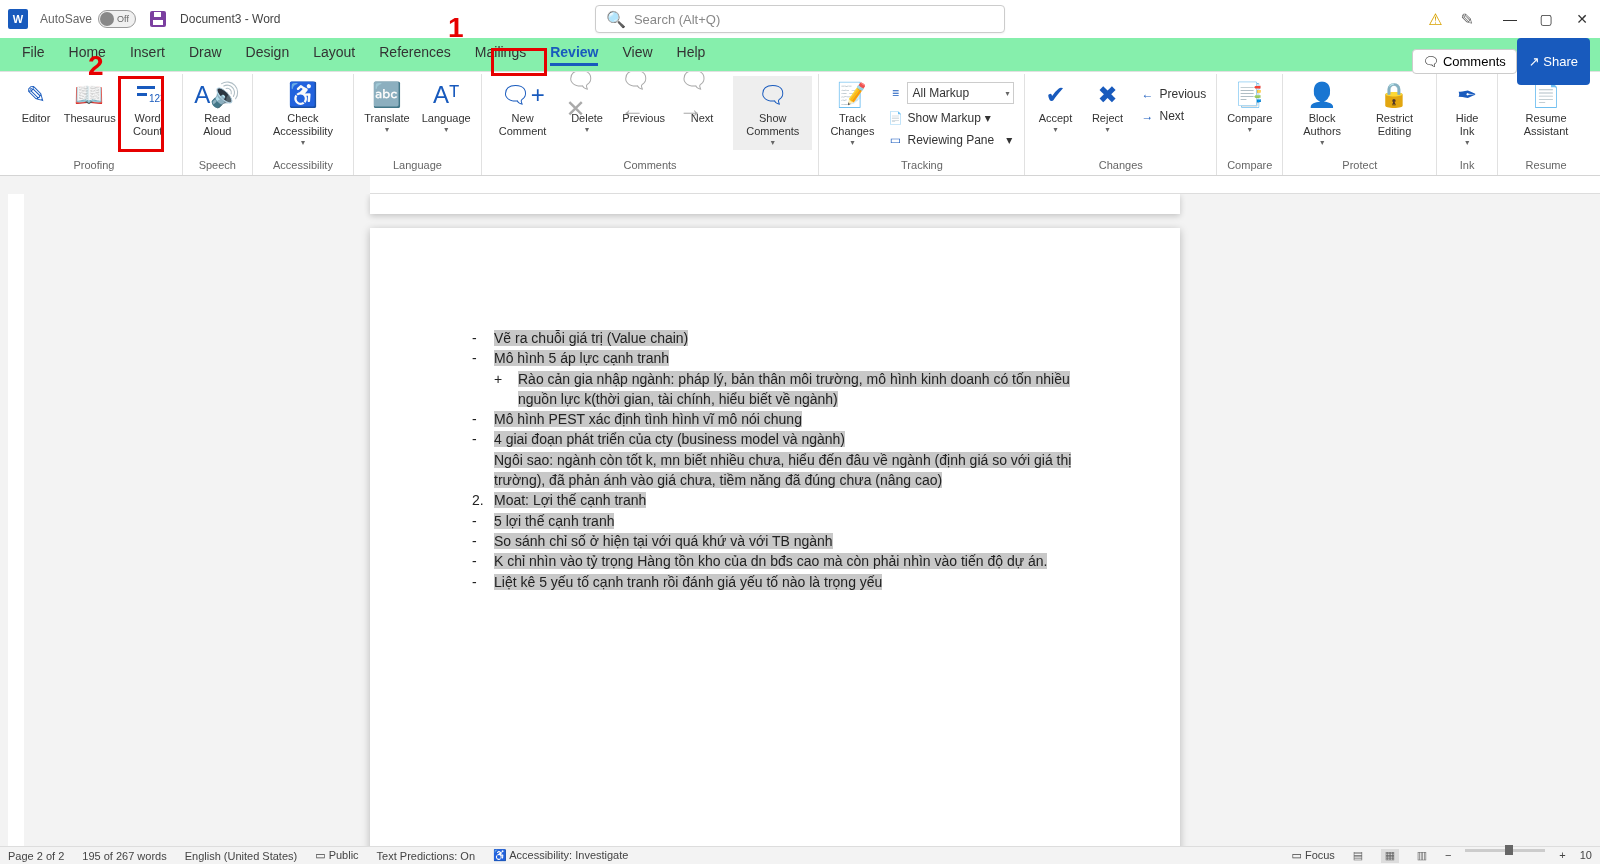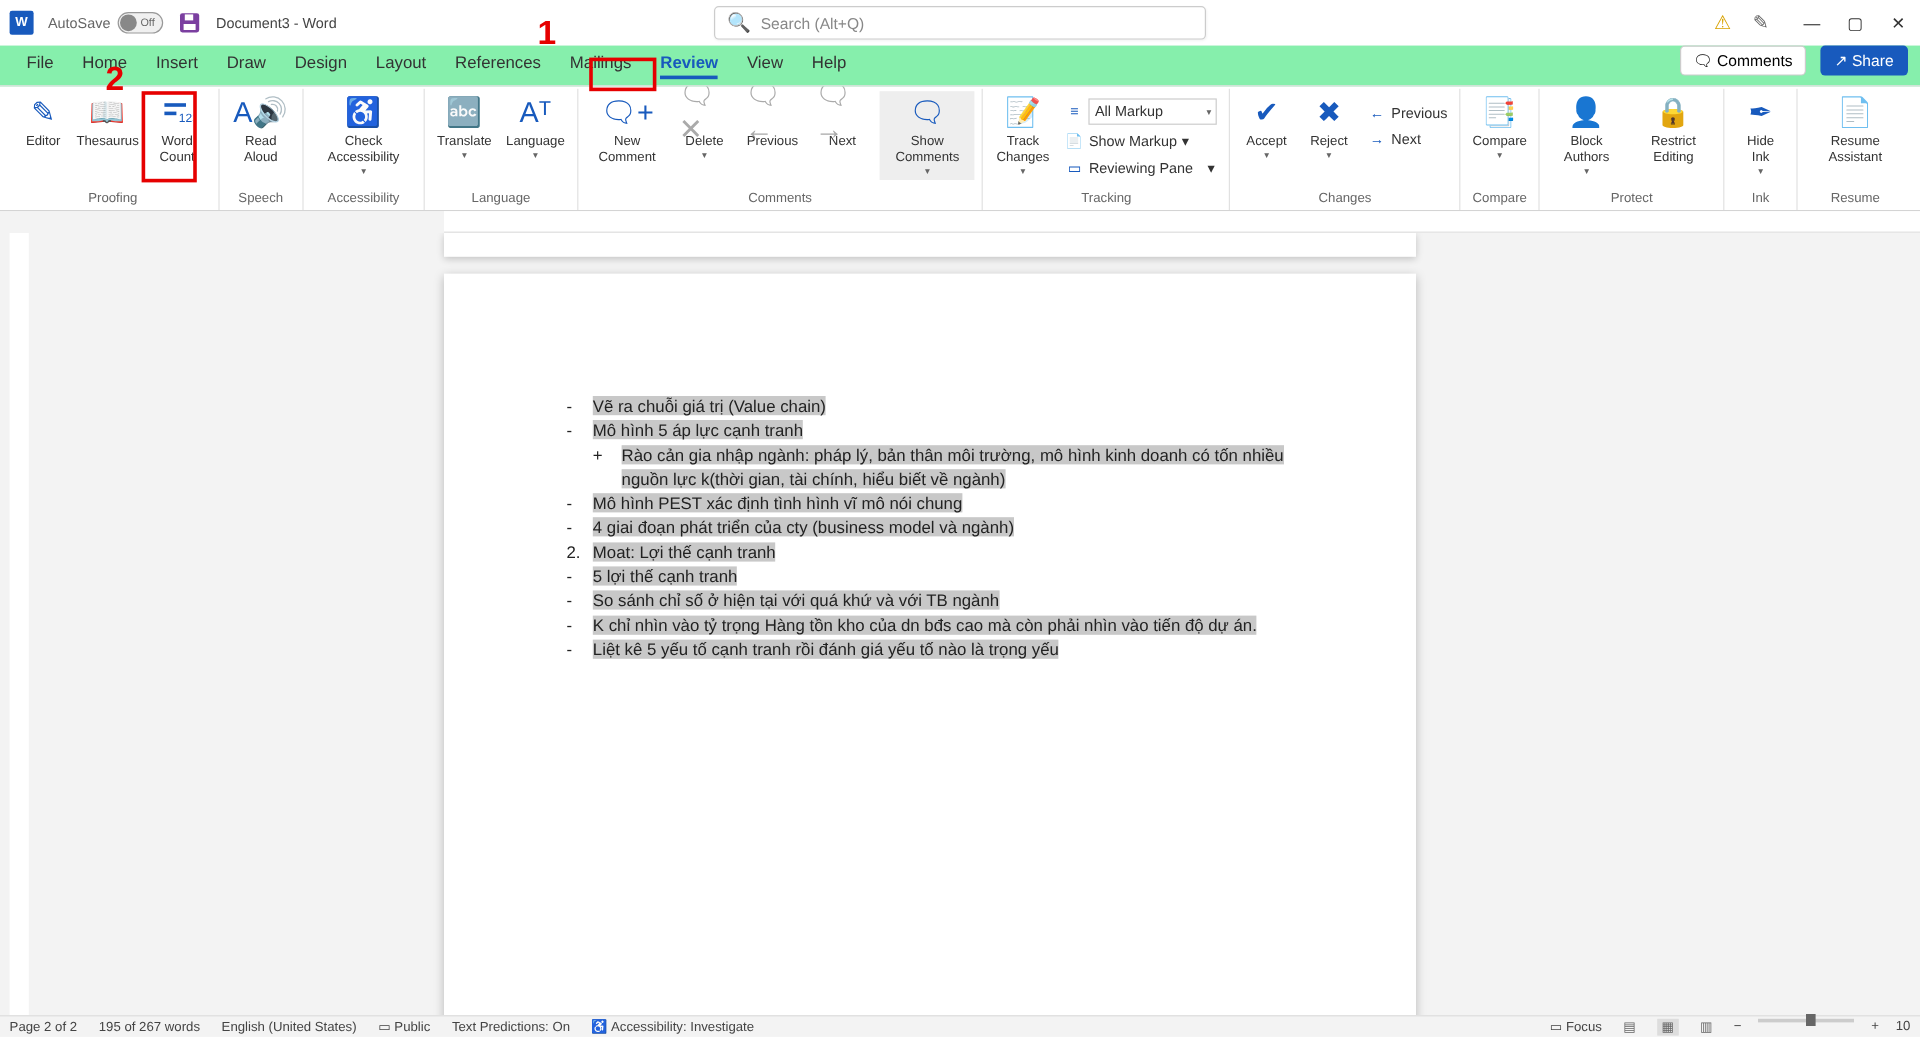--- a/index.html
+++ b/index.html
@@ -21,23 +21,23 @@
 .title-right .warn { color: #d8a200; font-size: 16px; }
 .title-right .pen { color: #666; font-size: 16px;}
 .win-btns { display: flex; gap: 16px; margin-left: 8px; }
 .win-btns span { font-size: 14px; color: #333; width: 20px; text-align: center; }
 
 
 .ribbon-tabs { height: 34px; background: #86efac; display: flex; align-items: flex-start; padding: 0 10px; border-bottom: 1px solid #e1e1e1; position: relative; }
 .tab { padding: 6px 12px; font-size: 14px; color: #333; cursor: pointer; position: relative; }
 .tab.active { color: #185abd; font-weight: 600; }
 .tab.active::after { content: ""; position: absolute; bottom: 0; left: 12px; right: 12px; height: 3px; background: #185abd; }
-.ribbon-tabs .right-actions { margin-left: auto; display: flex; gap: 12px; align-items:center; padding-bottom:4px;}
+.ribbon-tabs .right-actions { margin-left: auto; display: flex; gap: 0; align-items:center; padding-bottom:4px;}
 .right-actions .cmt-btn { border: 1px solid #ccc; padding: 4px 10px; border-radius: 4px; font-size: 13px; background:#fff;}
-.right-actions .share-btn { background: #185abd; color: #fff; padding: 5px 12px; border-radius: 4px; font-size: 13px; }
+.right-actions .share-btn { background: #185abd; color: #fff; padding: 16px 12px; border-radius: 4px; font-size: 13px; }
 
 
 .anno { position: absolute; color: #e60000; font-weight: bold; font-size: 28px; font-family: Arial; z-index: 50; pointer-events:none;}
 .anno-box { position: absolute; border: 3px solid #e60000; z-index: 49; pointer-events:none;}
 
 
 .ribbon { height: 104px; background: #fff; border-bottom: 1px solid #d4d4d4; display: flex; padding: 2px 6px 0 6px; }
 .group { display: flex; flex-direction: column; border-right: 1px solid #e1e1e1; padding: 0 6px 2px 6px; }
 .group-row { display: flex; flex: 1; align-items: flex-start; gap: 4px; padding-top:2px;}
 .group-label { font-size: 11px; color: #666; text-align: center; padding: 2px 0; }
@@ -350,20 +350,24 @@
       </div>
       <div class="doc-line">
         <div class="bullet">-</div>
         <div class="txt"><span class="sel">Mô hình PEST xác định tình hình vĩ mô nói chung</span></div>
       </div>
       <div class="doc-line">
         <div class="bullet">-</div>
         <div class="txt"><span class="sel">4 giai đoạn phát triển của cty (business model và ngành)</span></div>
       </div>
       <div class="doc-line">
+        <div class="bullet"></div>
+        <div class="txt"><span class="sel">Ngôi sao: ngành còn tốt k, mn biết nhiều chưa, hiểu đến đâu về ngành (định giá so với giá thị trường), đã phản ánh vào giá chưa, tiềm năng đã đúng chưa (nâng cao)</span></div>
+      </div>
+      <div class="doc-line">
         <div class="bullet">2.</div>
         <div class="txt"><span class="sel">Moat: Lợi thế cạnh tranh</span></div>
       </div>
       <div class="doc-line">
         <div class="bullet">-</div>
         <div class="txt"><span class="sel">5 lợi thế cạnh tranh</span></div>
       </div>
       <div class="doc-line">
         <div class="bullet">-</div>
         <div class="txt"><span class="sel">So sánh chỉ số ở hiện tại với quá khứ và với TB ngành</span></div>

